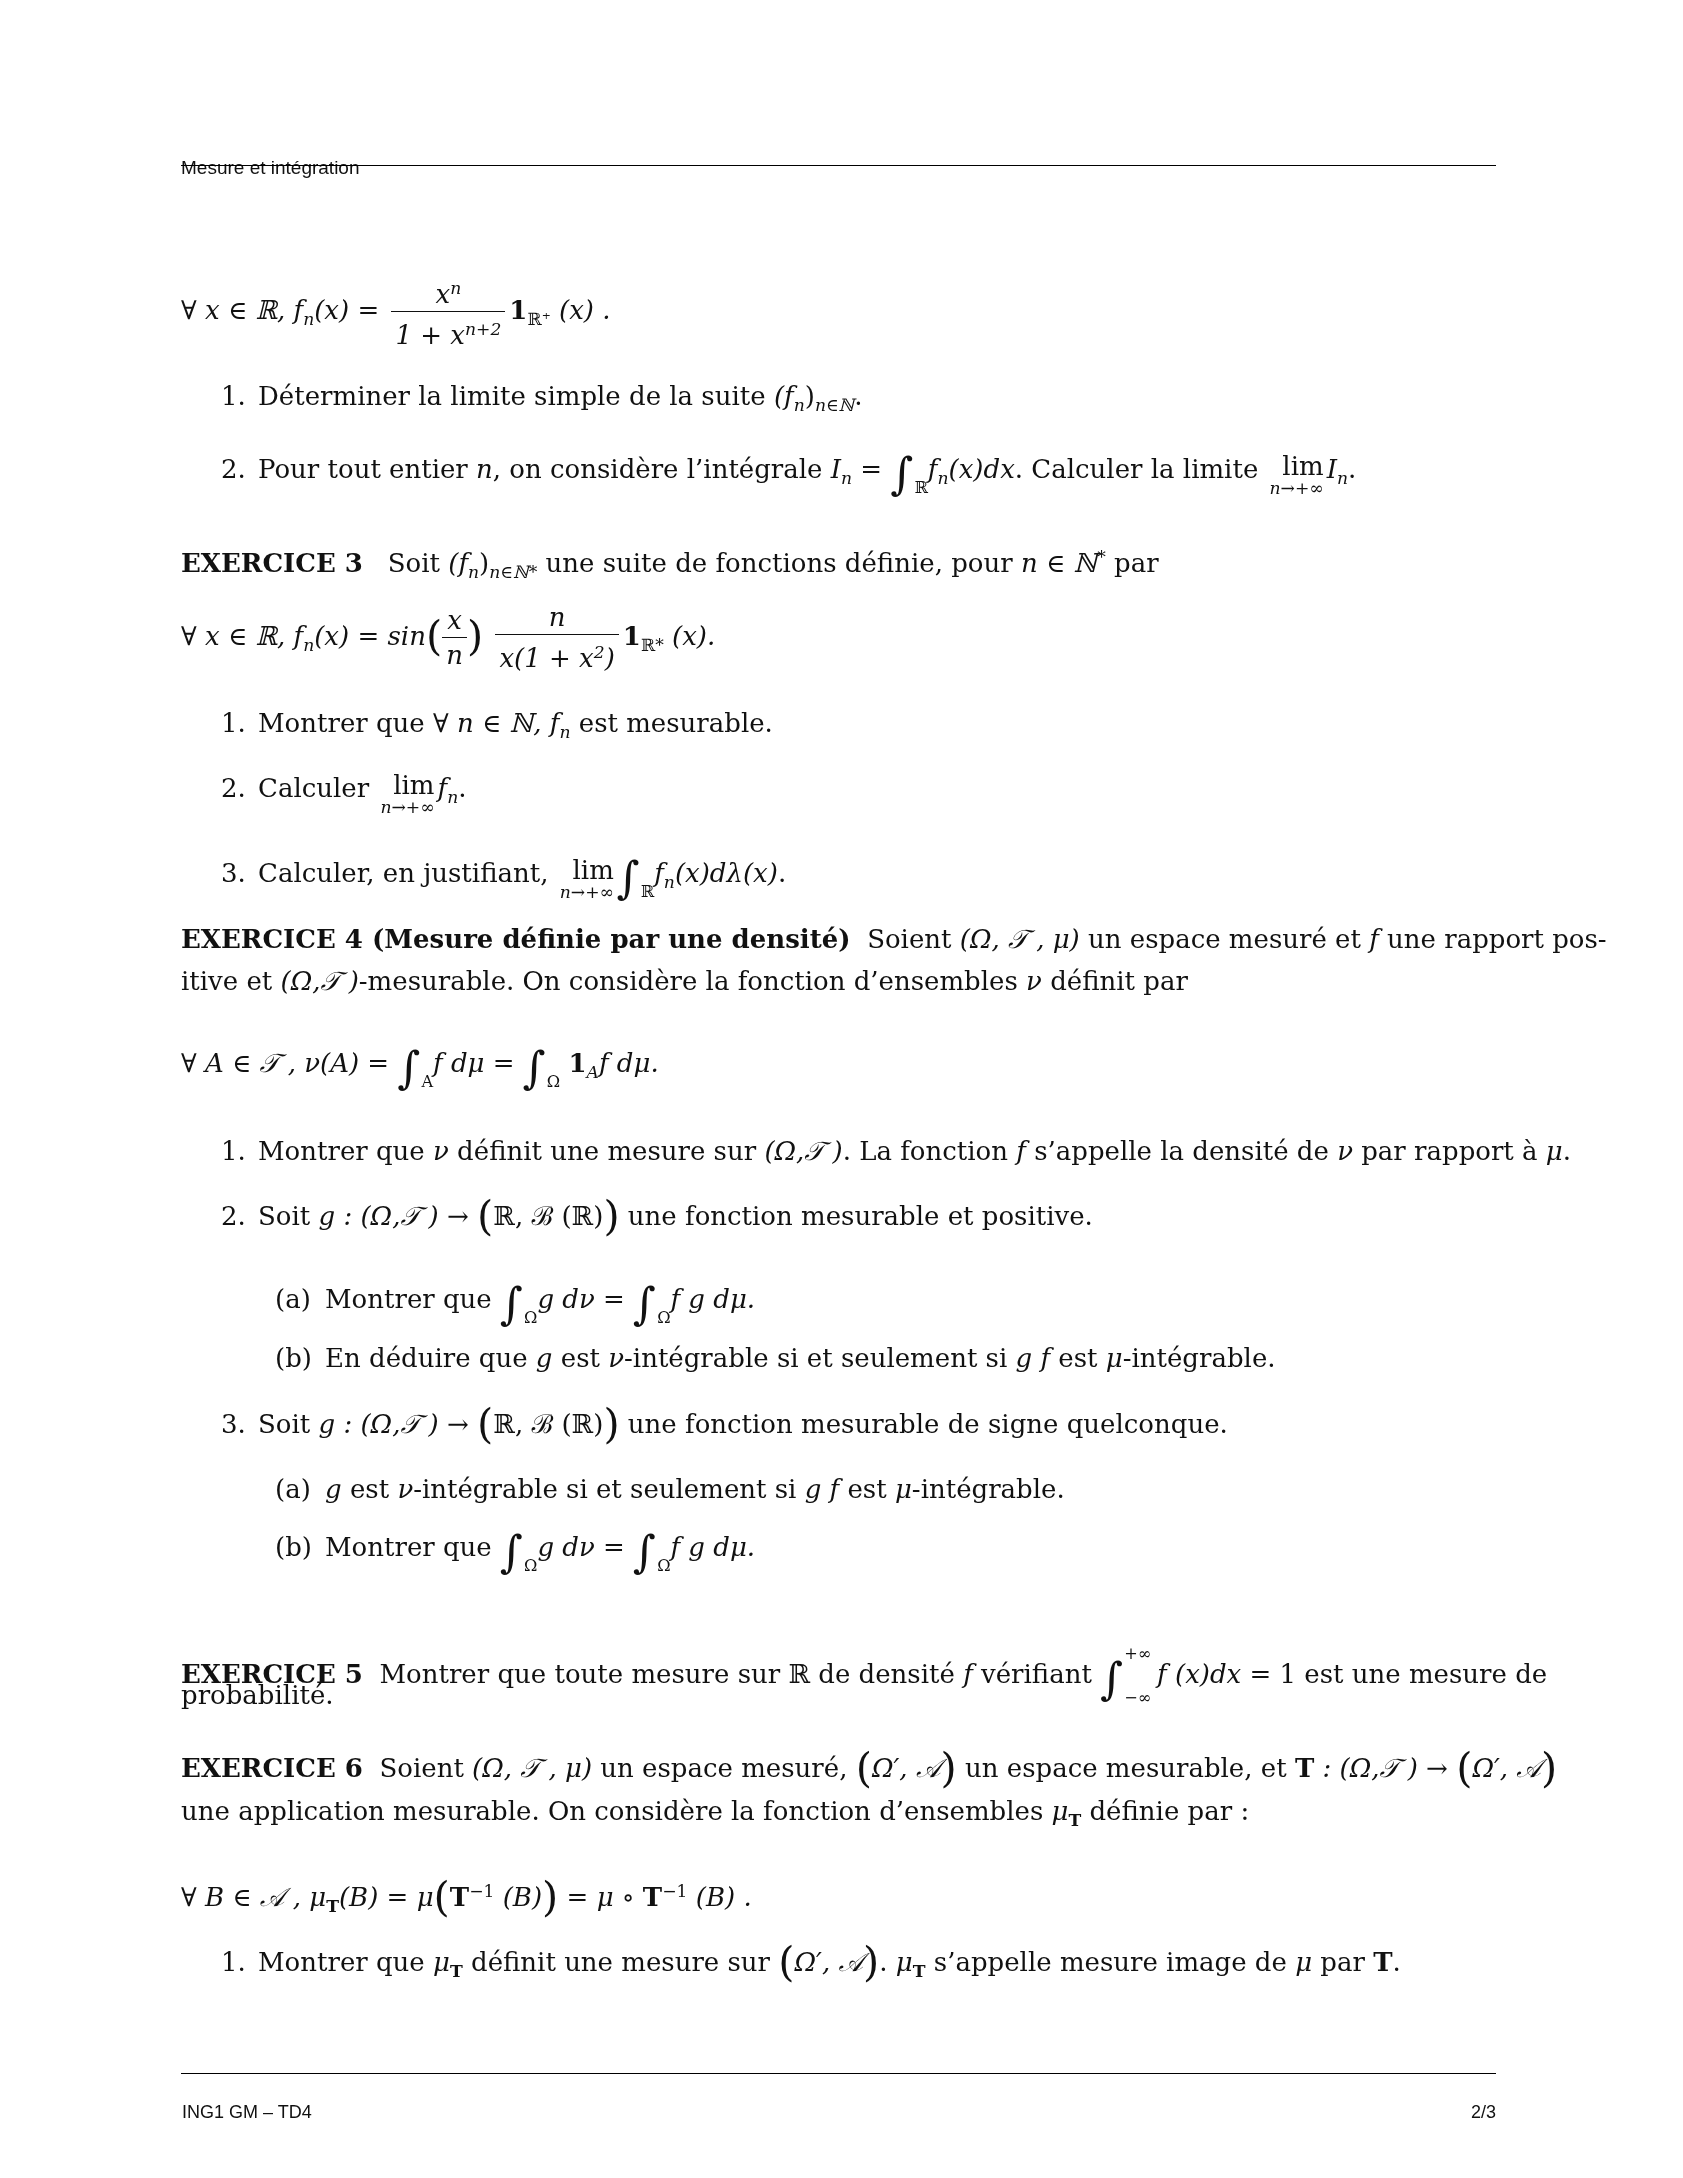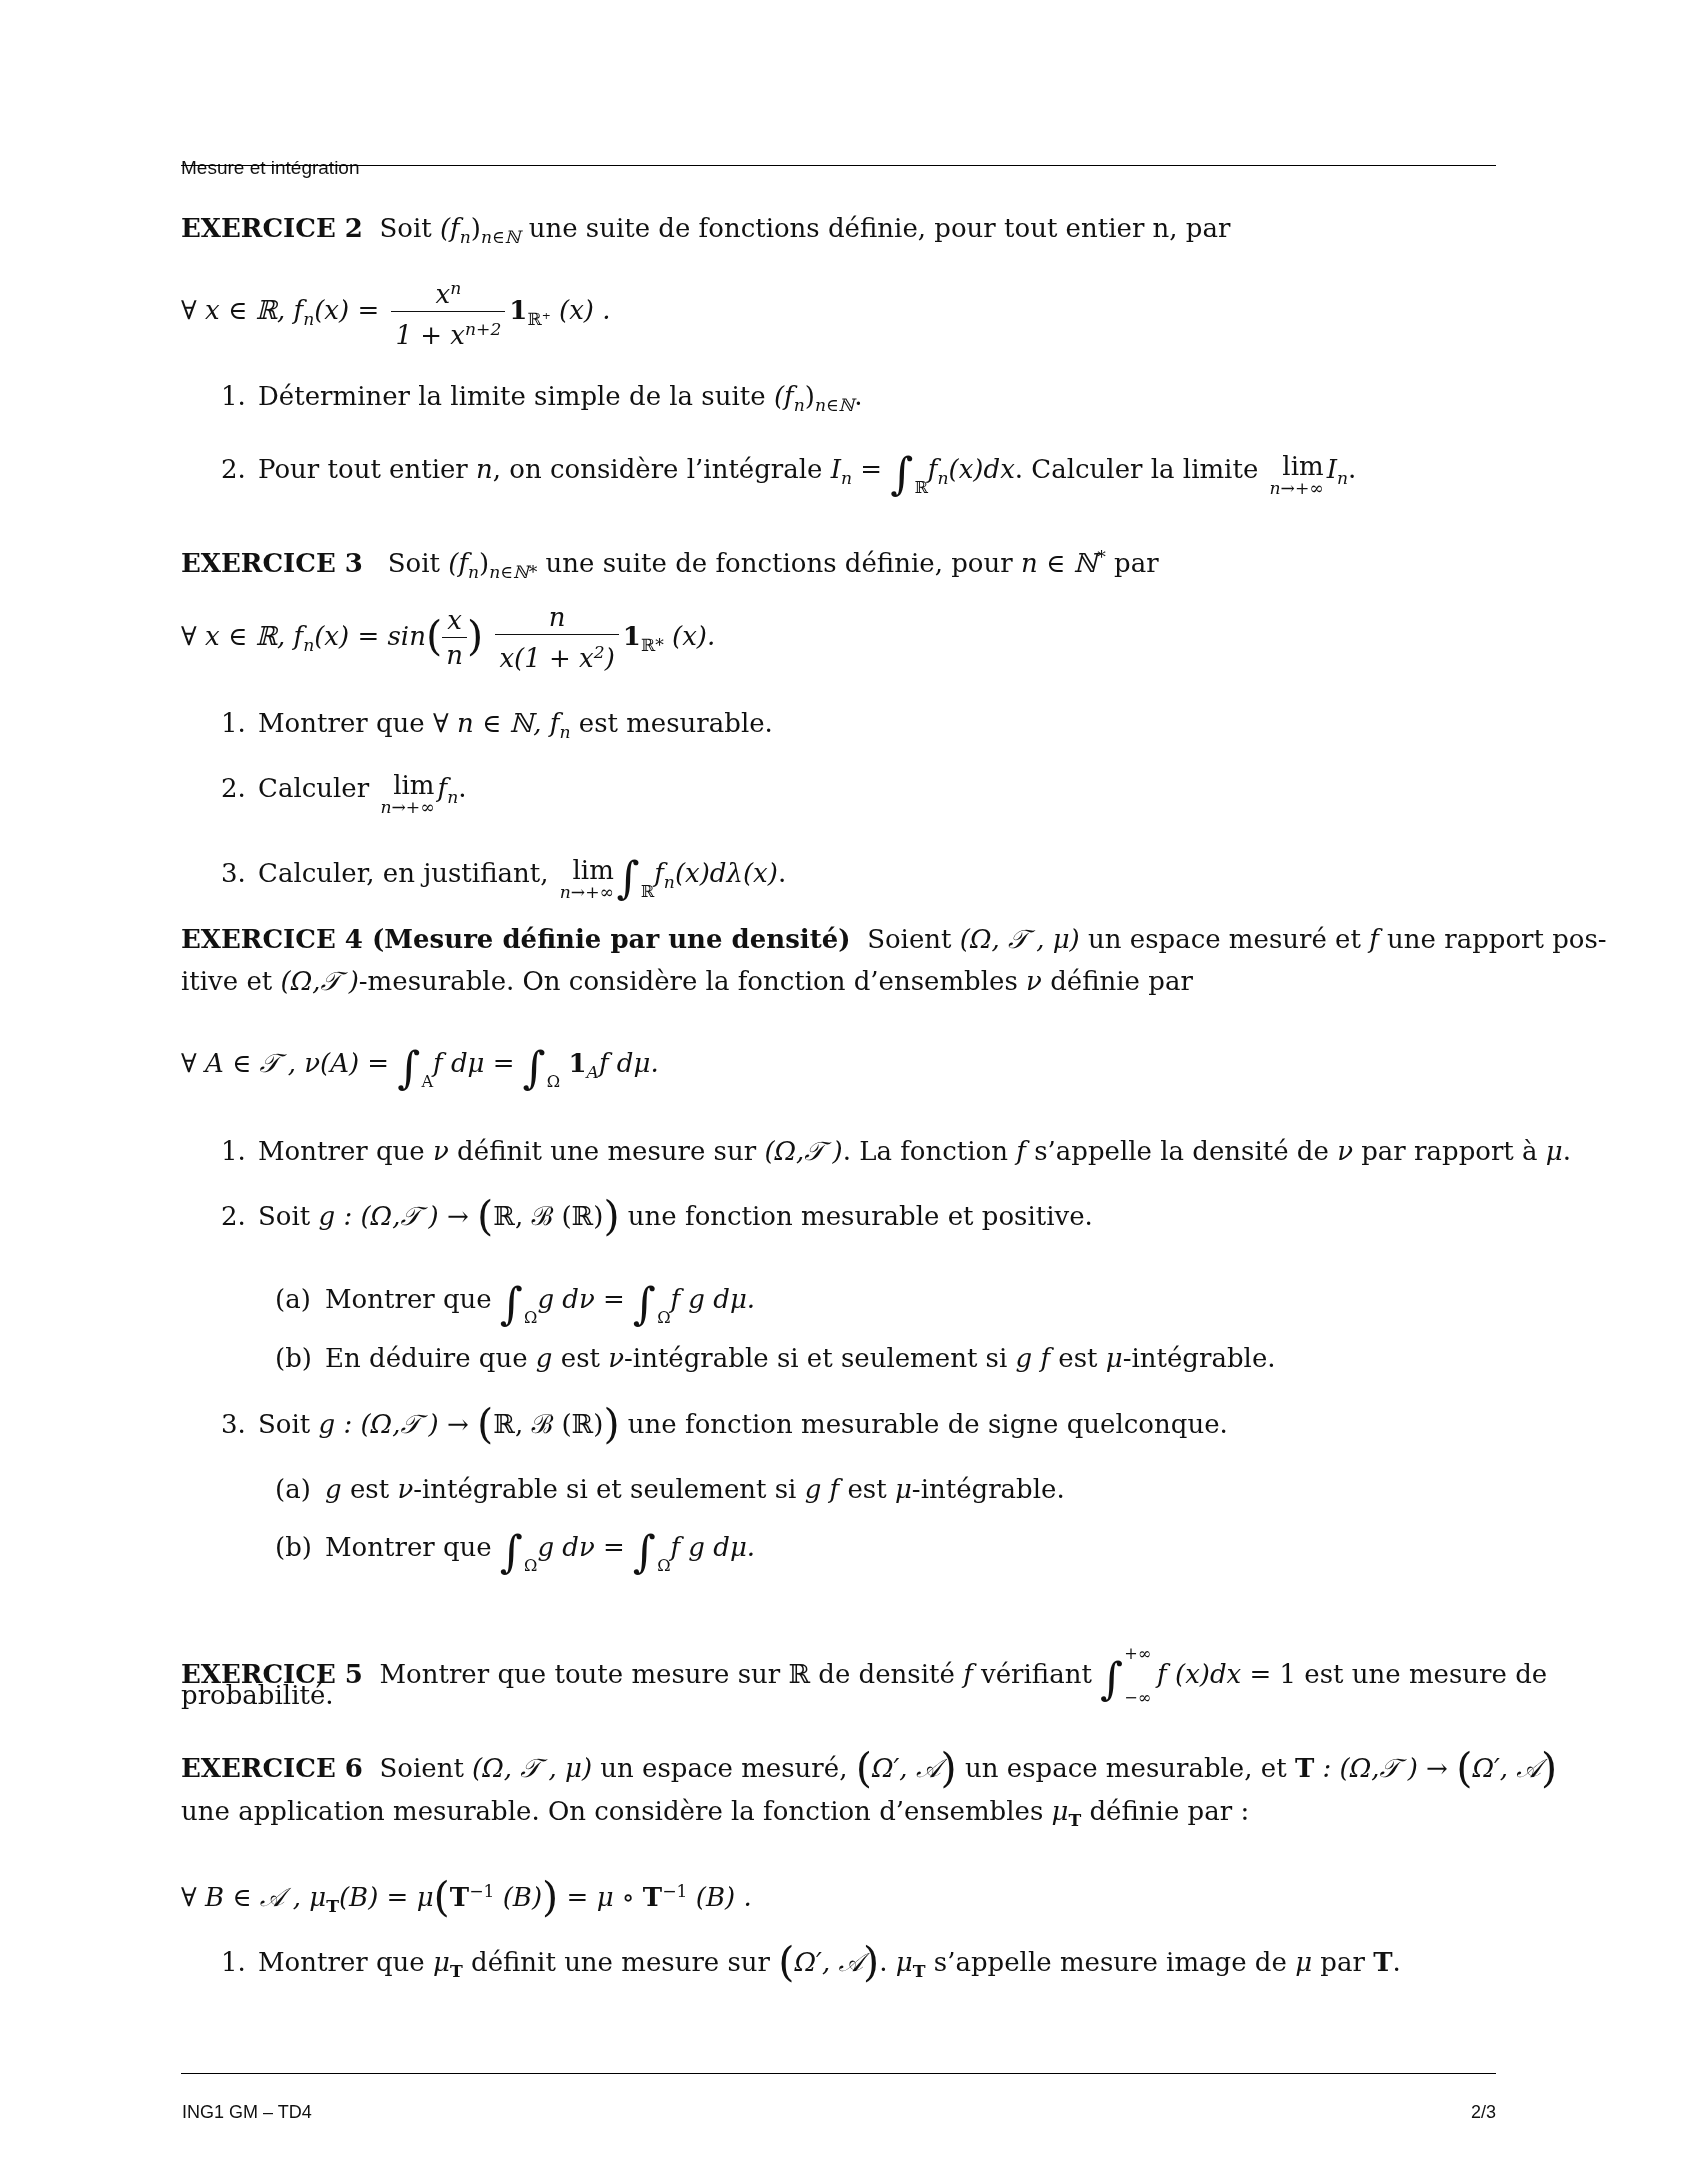--- a/index.html
+++ b/index.html
@@ -34,24 +34,20 @@
   .ind { font-weight:bold; }
 </style>
 </head>
 <body>
 
 <div class="page">
 
   <div class="hdr sans">Mesure et intégration</div>
   <div class="rule" style="top:165px"></div>
 
-  <div class="line" style="top:212px">
-    <b>EXERCICE 2</b>&nbsp;
-    <span>Soit </span><span class="i"><span>(f</span><sub>n</sub></span><span>)</span><sub class="i">n∈ℕ</sub><span> une suite de fonctions définie, pour tout entier n, par</span>
-  </div>
 
   <div class="line center" style="top:273px; line-height:30px;">
     <span class="i">∀ x ∈ ℝ,  f</span><sub class="i">n</sub><span class="i">(x) =</span>
     <span class="frac">
       <span class="nu i"><span>x</span><sup>n</sup></span>
       <span class="de i"><span>1 + x</span><sup>n+2</sup></span>
     </span><span class="ind">1</span><sub>ℝ⁺</sub><span class="i"> (x) .</span>
   </div>
 
   <div class="line" style="top:380px">
@@ -101,21 +97,21 @@
     <span class="txt"><span>Calculer, en justifiant, </span><span class="lim">
           <span>lim</span>
           <span class="u">n→+∞</span>
         </span><span class="intg">∫</span><span class="lowsub">ℝ</span><span class="i">f</span><sub class="i">n</sub><span class="i">(x)dλ(x)</span><span>.</span></span>
   </div>
 
   <div class="line just" style="top:923px">
     <b>EXERCICE 4 (Mesure définie par une densité)</b>&nbsp;&nbsp;<span>Soient </span><span class="i">(Ω, 𝒯 , μ)</span><span> un espace mesuré et </span><span class="i">f</span><span> une rapport pos-</span>
   </div>
   <div class="line" style="top:965px">
-    <span>itive et </span><span class="i">(Ω,𝒯 )</span><span>-mesurable. On considère la fonction d’ensembles </span><span class="i">ν</span><span> définie par</span>
+    <span>itive et </span><span class="i">(Ω,𝒯 )</span><span>-mesurable. On considère la fonction d’ensembles </span><span class="i">ν</span><span> définit par</span>
   </div>
 
   <div class="line center" style="top:1047px">
     <span class="i">∀ A ∈ 𝒯 ,  ν(A) = </span><span class="intg">∫</span><span class="lowsub i">A</span><span class="i">f dμ = </span><span class="intg">∫</span><span class="lowsub">Ω</span>&nbsp;<span class="ind">1</span><sub class="i">A</sub><span class="i">f dμ.</span>
   </div>
 
   <div class="line" style="top:1135px">
     <span class="num">1.</span>
     <span class="txt"><span>Montrer que </span><span class="i">ν</span><span> définit une mesure sur </span><span class="i">(Ω,𝒯 )</span><span>. La fonction </span><span class="i">f</span><span> s’appelle la densité de </span><span class="i">ν</span><span> par rapport à </span><span class="i">μ</span><span>.</span></span>
   </div>

